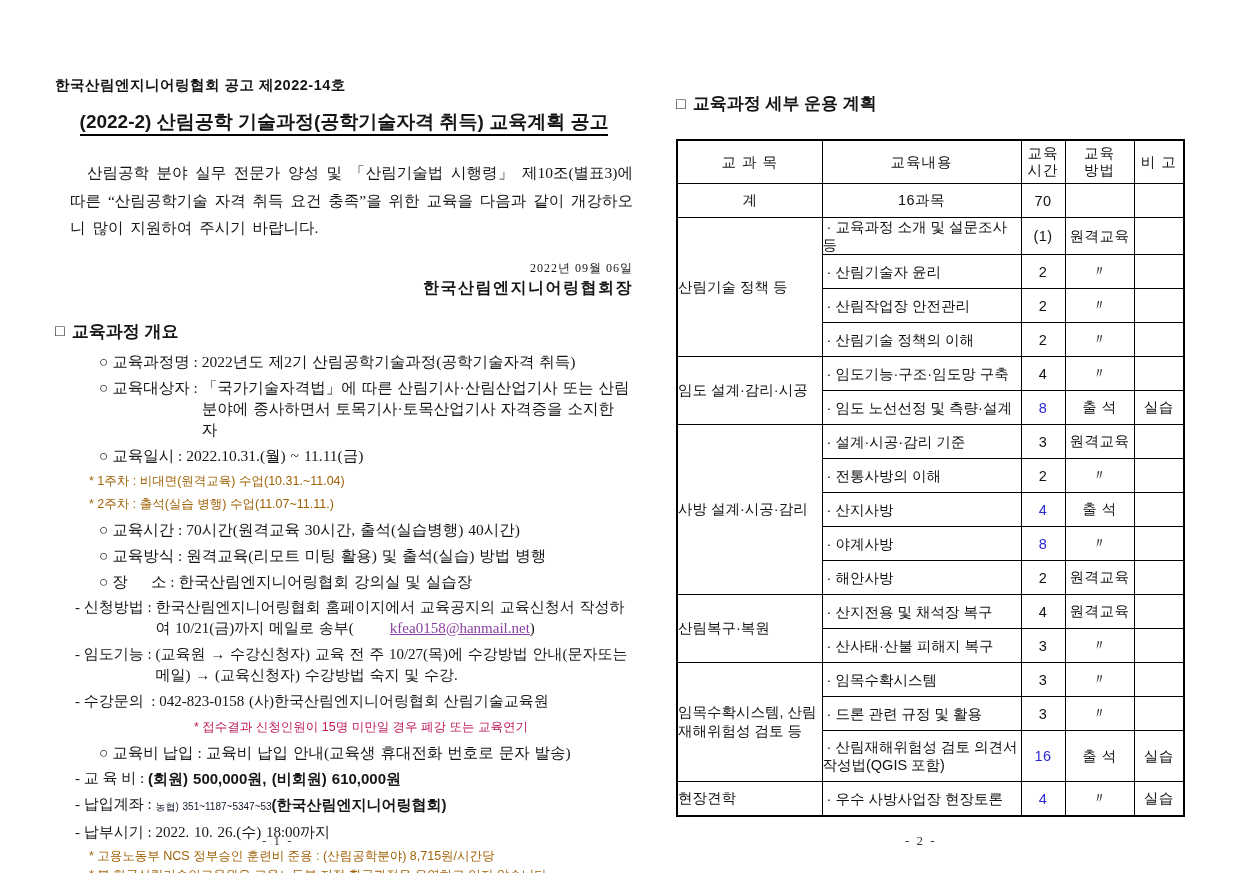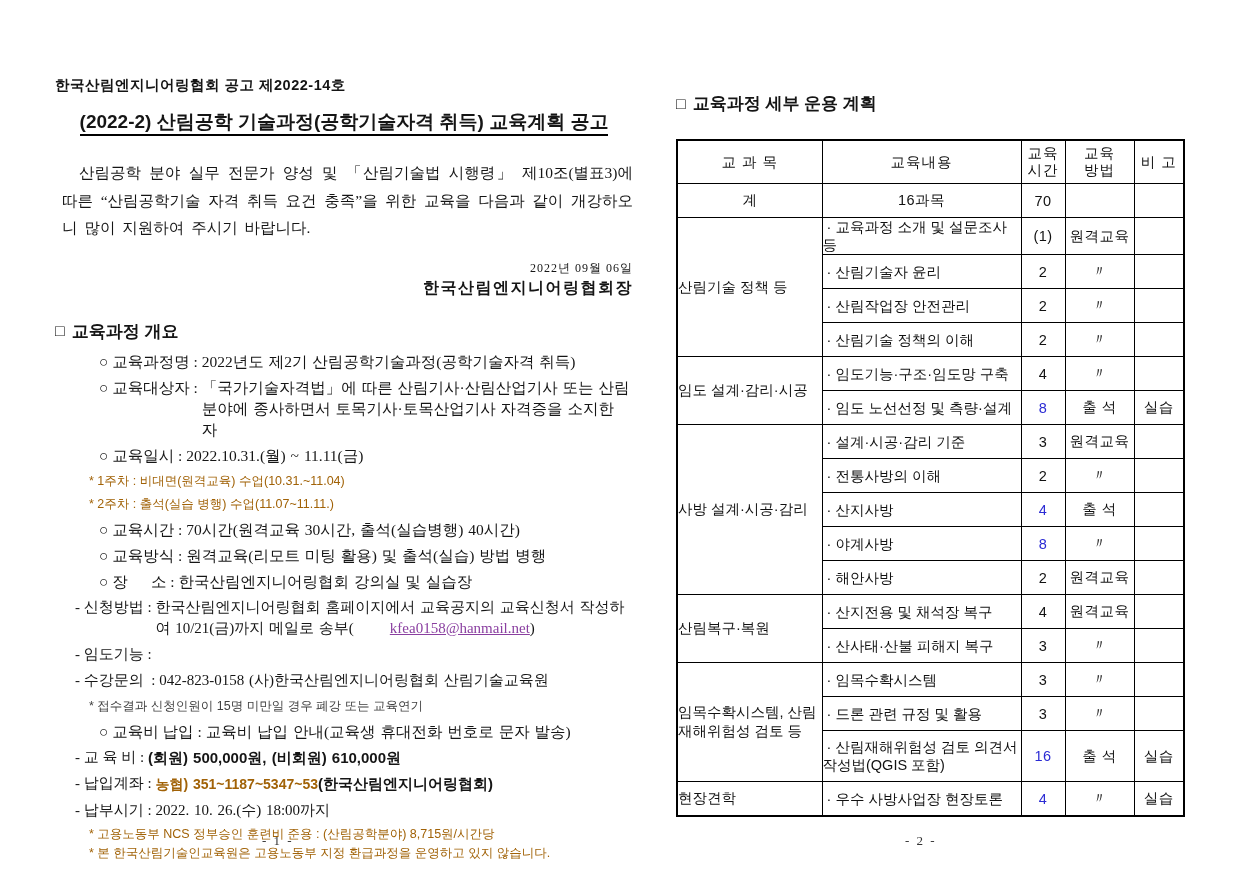--- a/index.html
+++ b/index.html
@@ -6,36 +6,36 @@
   .sheet{position:relative;width:1233px;height:873px;background:#fff;overflow:hidden;
          font-family:"Liberation Serif",serif;color:#151515;}
 
   
   .page1{position:absolute;left:55px;top:76px;width:578px;}
   .doc-no{font-family:"Liberation Sans",sans-serif;font-weight:600;font-size:14.5px;letter-spacing:.5px;}
   .title{font-family:"Liberation Sans",sans-serif;font-weight:800;font-size:19px;
          text-align:center;margin-top:14px;}
   .title span{border-bottom:2.5px solid #000;padding-bottom:2px;}
   .intro{font-size:15.5px;line-height:27.5px;text-align:justify;text-indent:17px;
-         margin:24px 0 0 7px;word-spacing:3px;}
+         margin:24px 0 0 15px;word-spacing:3px;}
   .date-block{text-align:right;margin-top:16px;line-height:20px;}
   .date-line{font-weight:normal;font-size:12px;letter-spacing:1px;}
   .signer-line{font-weight:bold;font-size:16px;letter-spacing:1.5px;}
   .sec-head{font-family:"Liberation Sans",sans-serif;font-weight:800;font-size:17px;
             margin-top:22px;margin-bottom:8px;display:flex;align-items:center;gap:7px;}
   .sec-head .sq{font-size:16px;font-weight:800;}
   .item{display:flex;font-size:15.5px;line-height:21px;margin-top:5px;margin-bottom:5px;margin-left:44px;}
   .item .lbl{white-space:pre;}
   .item .val{flex:1;word-spacing:1px;}
   .sub{margin-left:20px;font-size:15px;}
   .note{font-family:"Liberation Sans",sans-serif;font-size:12.5px;line-height:16px;
         margin:7px 0 7px 34px;color:#a16207;}
-  .note.blue{color:#404040;}
+  .note.blue{color:#be185d;text-align:center;}
   .bold-sans{font-family:"Liberation Sans",sans-serif;font-weight:700;font-size:15px;}
-  .blue-sans{font-family:"Liberation Sans",sans-serif;font-weight:700;font-size:14px;color:#a16207;}
+  .blue-sans{font-family:"Liberation Sans",sans-serif;font-weight:400;font-size:10px;color:#0f172a;}
   a.mail{color:#8a3fa0;text-decoration:underline;cursor:pointer;margin-left:36px;}
   .pagenum{position:absolute;font-size:13px;letter-spacing:2px;color:#333;}
   .pn1{left:262px;top:833px;}
   .pn2{left:905px;top:833px;}
 
   
   .page2{position:absolute;left:676px;top:92px;width:512px;}
   .p2-head{font-family:"Liberation Sans",sans-serif;font-weight:800;font-size:17px;
            display:flex;align-items:center;gap:7px;}
   .p2-head .sq{font-size:16px;font-weight:800;}
@@ -103,20 +103,21 @@
     <div class="item">
       <span class="lbl">○ 장      소 : </span>
       <span class="val">한국산림엔지니어링협회 강의실 및 실습장</span>
     </div>
     <div class="item sub">
       <span class="lbl">- 신청방법 : </span>
       <span class="val"><span>한국산림엔지니어링협회 홈페이지에서 교육공지의 교육신청서 작성하여 10/21(금)까지 메일로 송부(</span><a class="mail">kfea0158@hanmail.net</a><span>)</span></span>
     </div>
     <div class="item sub">
       <span class="lbl">- 임도기능 : </span>
+      <span class="val">(교육원 → 수강신청자) 교육 전 주 10/27(목)에 수강방법 안내(문자또는 메일) → (교육신청자) 수강방법 숙지 및 수강.</span>
     </div>
     <div class="item sub">
       <span class="lbl">- 수강문의  : </span>
       <span class="val">042-823-0158 (사)한국산림엔지니어링협회 산림기술교육원</span>
     </div>
     <div class="note blue">* 접수결과 신청인원이 15명 미만일 경우 폐강 또는 교육연기</div>
     <div class="item">
       <span class="lbl">○ 교육비 납입 : </span>
       <span class="val">교육비 납입 안내(교육생 휴대전화 번호로 문자 발송)</span>
     </div>

